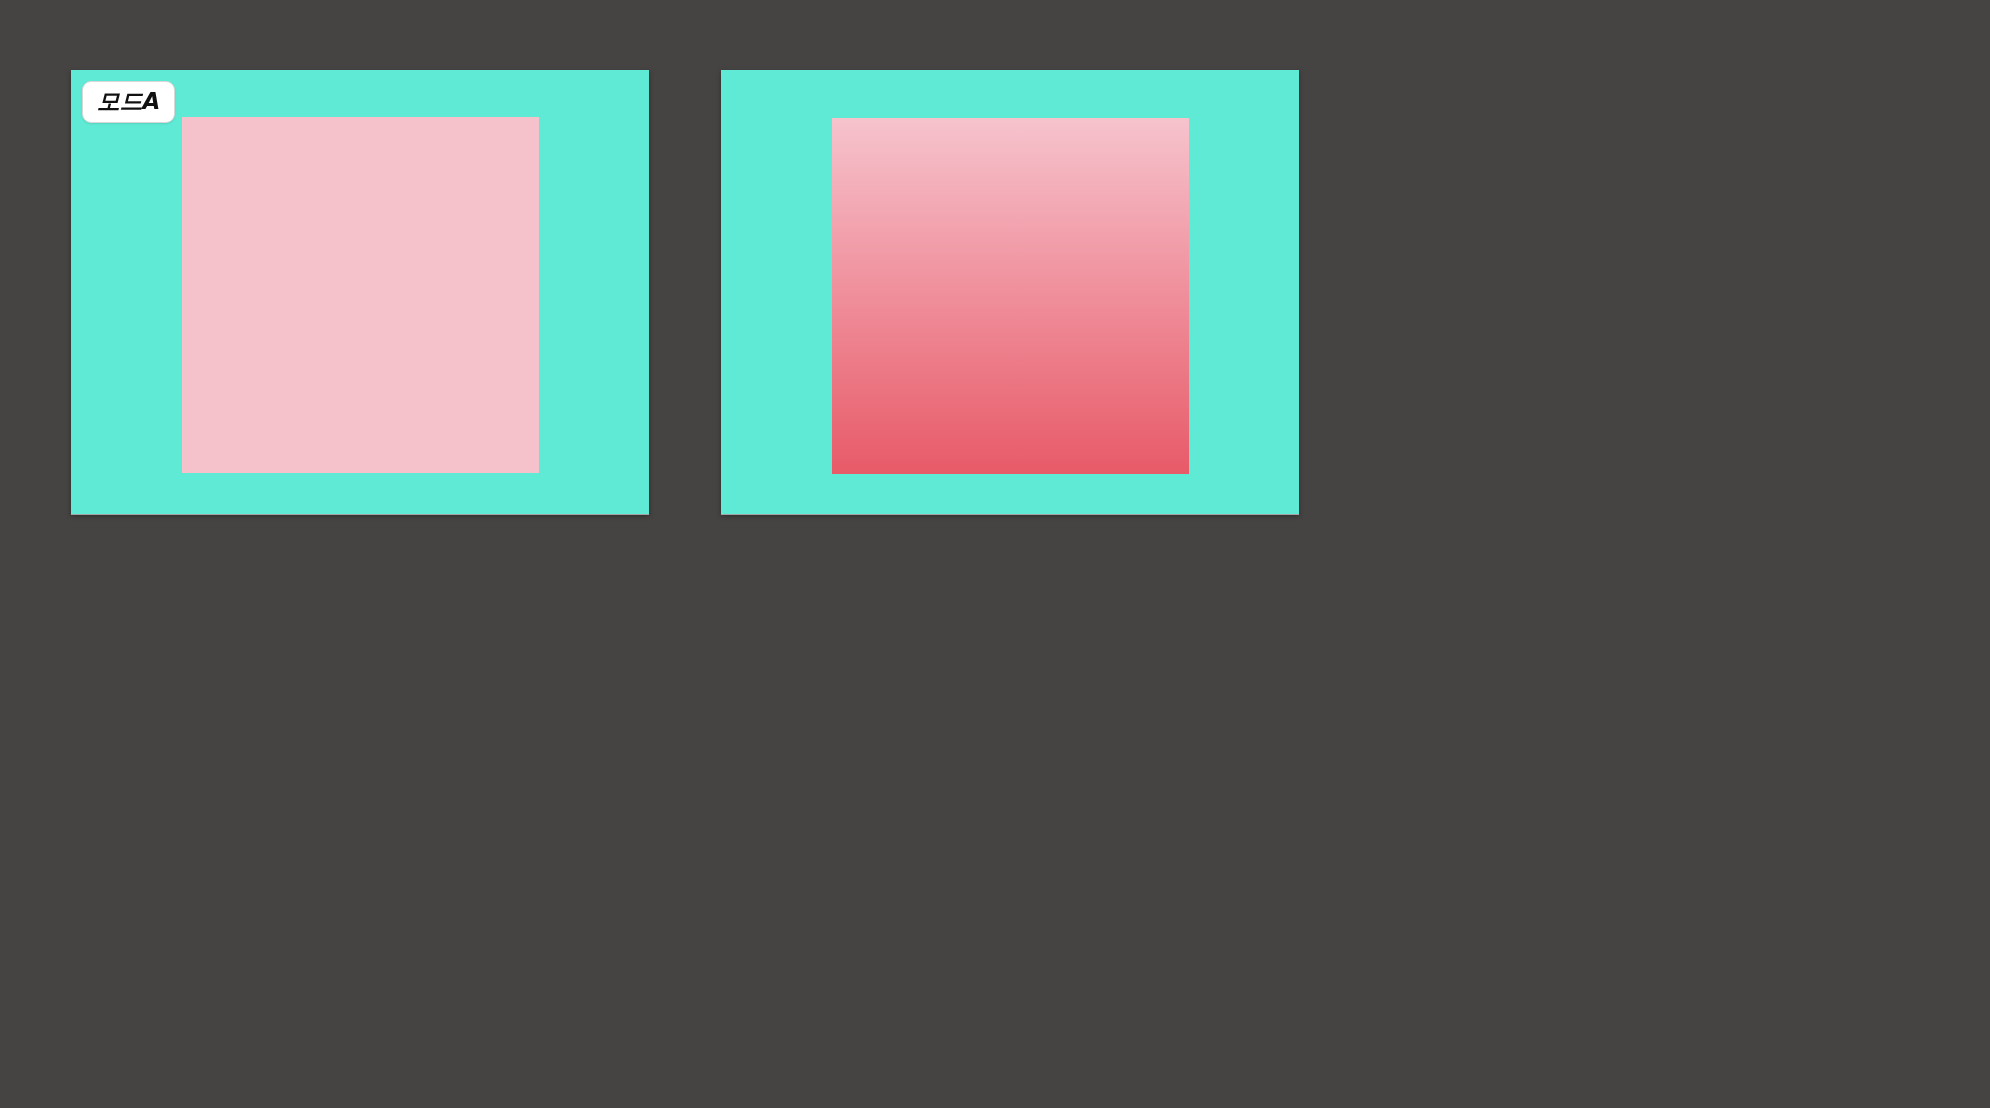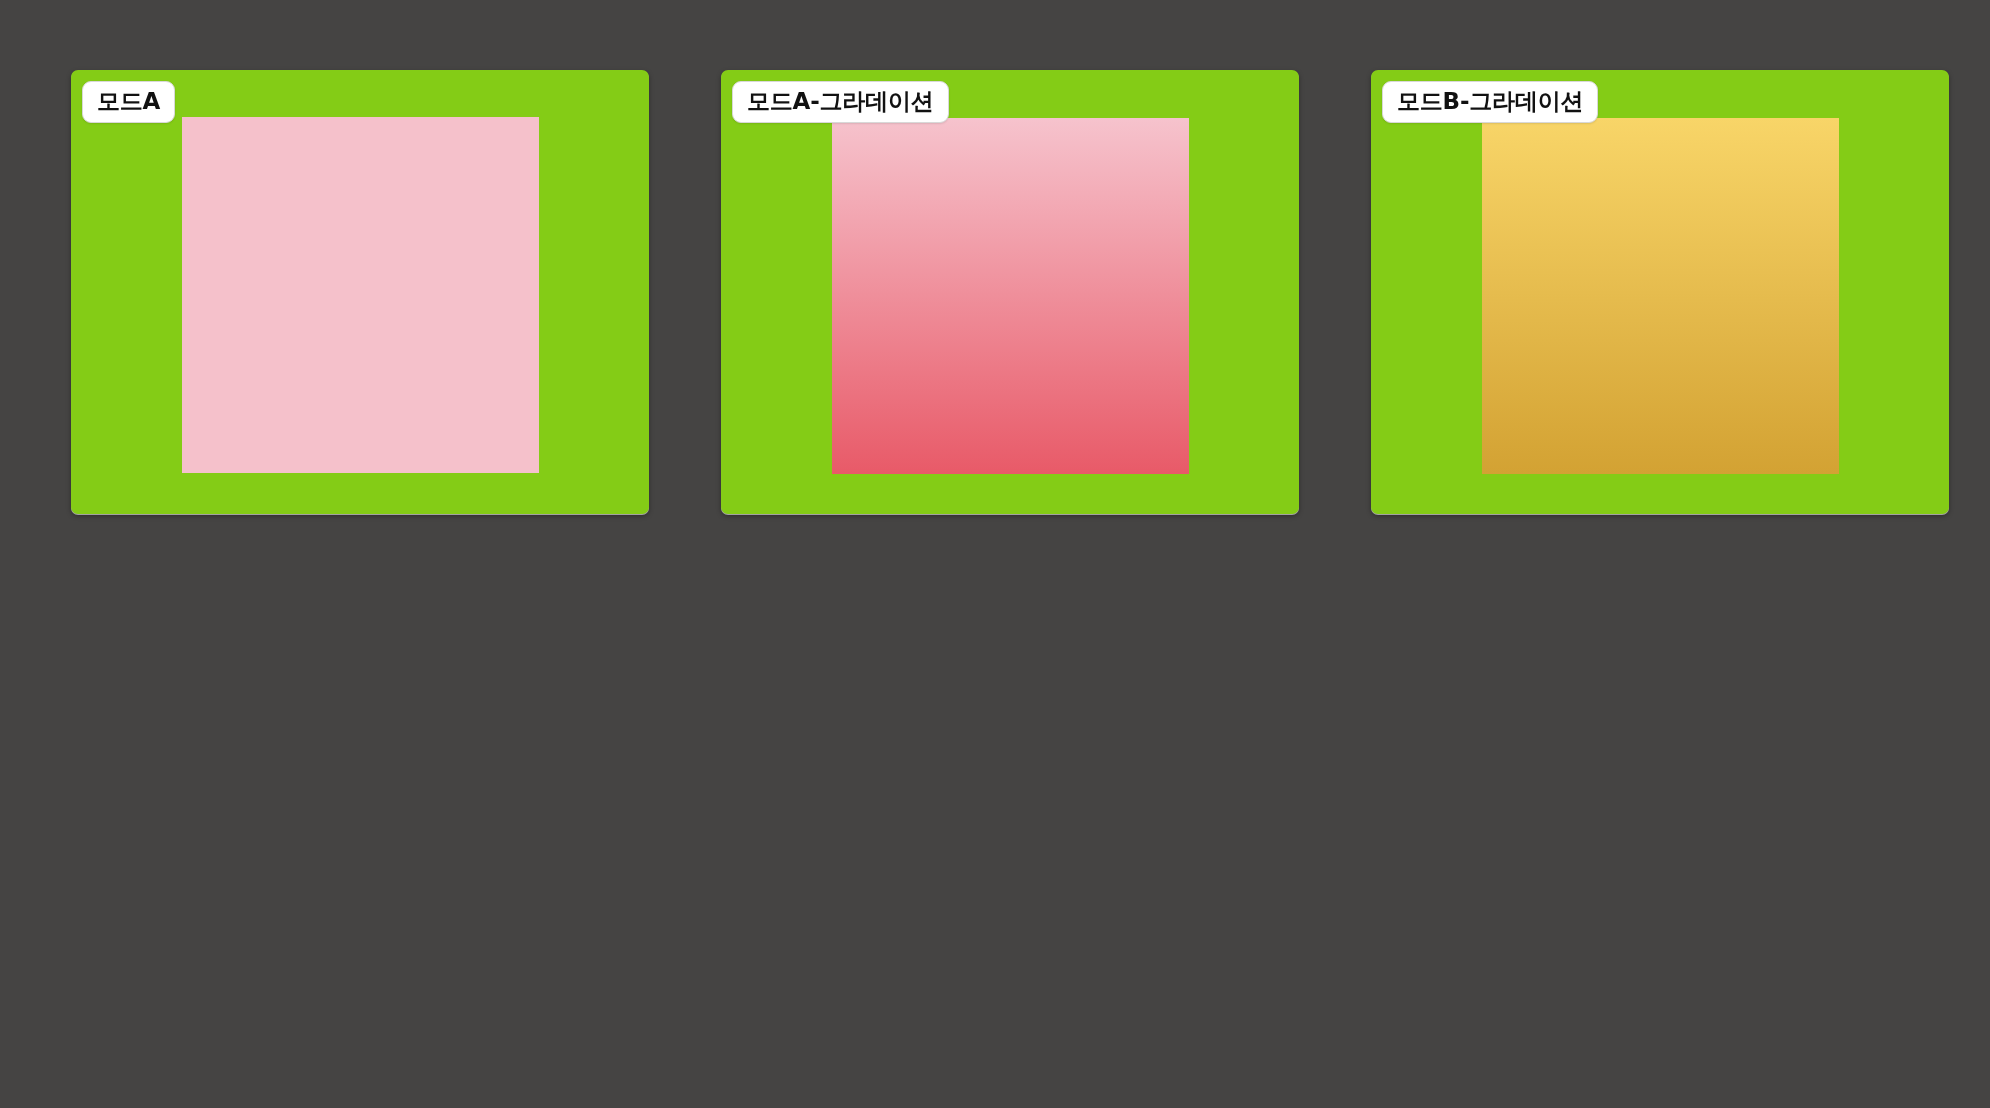--- a/index.html
+++ b/index.html
@@ -21,25 +21,26 @@
     width: 1848px;
     display: grid;
     grid-template-columns: repeat(3, 578px);
     grid-template-rows: repeat(2, 444px);
     column-gap: 72px;
     row-gap: 59px;
   }
 
   .card {
     position: relative;
-    background: #84cc16;
-    border-radius: 7px;
+    background: #5eead4;
+    border-radius: 0;
     box-shadow: 0 1px 0 0 rgba(255,255,255,0.55),
                 0 2px 5px rgba(0,0,0,0.35);
     overflow: visible;
+    font-style: italic;
   }
 
   .card-inner {
     position: absolute;
     left: 0;
     top: 0;
     right: 0;
     bottom: 0;
     display: flex;
     align-items: flex-start;
@@ -91,24 +92,17 @@
     </div>
     <div class="badge">모드A</div>
   </div>
 
 
 
   <div class="card row2">
     <div class="card-inner">
       <div class="swatch" style="background: linear-gradient(rgb(246, 195, 205) 0%, rgb(232, 90, 104) 100%);"></div>
     </div>
-    <div class="badge">모드A-그라데이션</div>
   </div>
 
-  <div class="card row2">
-    <div class="card-inner">
-      <div class="swatch" style="background: linear-gradient(rgb(248, 213, 104) 0%, rgb(211, 162, 51) 100%);"></div>
-    </div>
-    <div class="badge">모드B-그라데이션</div>
-  </div>
 
 
 </div>
 
 </body></html>

